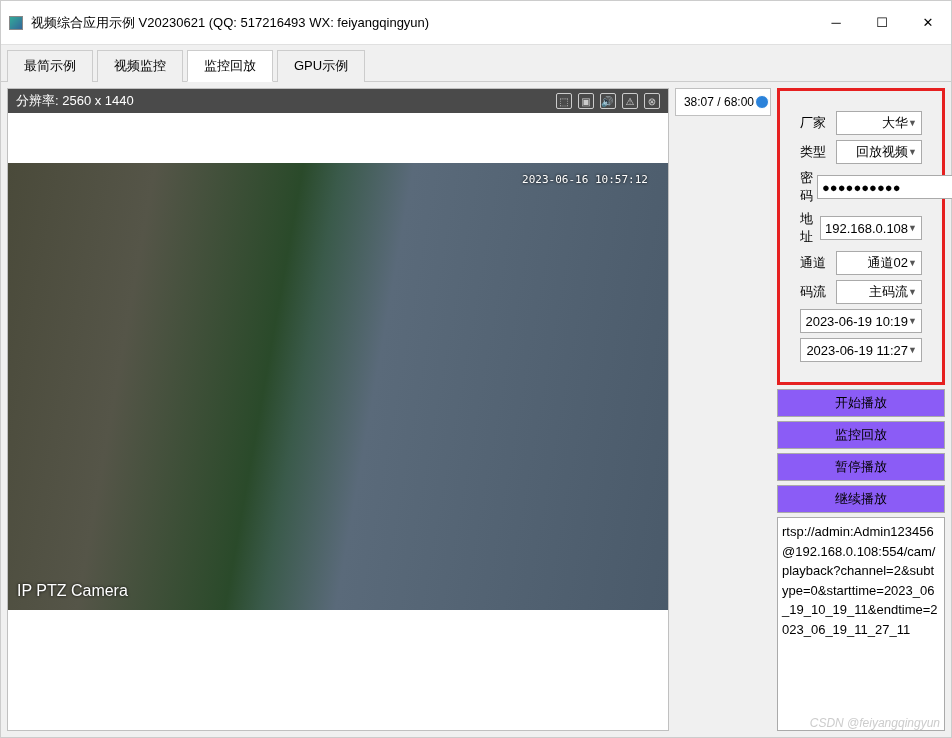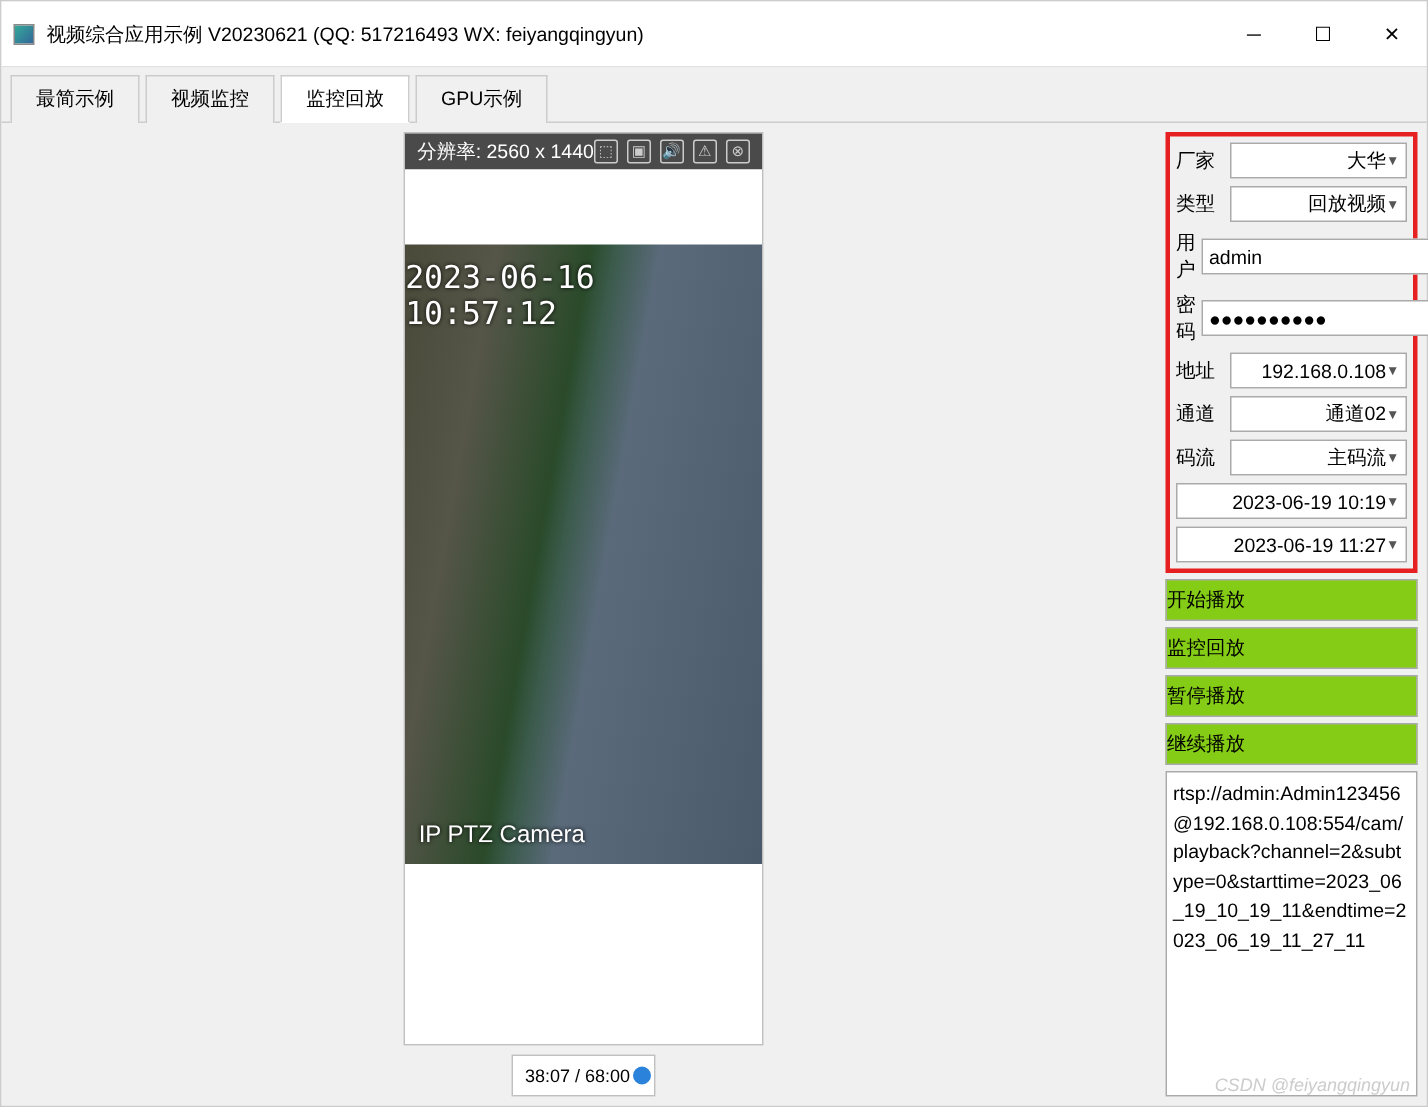--- a/index.html
+++ b/index.html
@@ -7,42 +7,42 @@
 .window { width: 952px; height: 738px; background: #f0f0f0; border: 1px solid #ccc; display: flex; flex-direction: column; }
 .titlebar { height: 44px; background: #fff; display: flex; align-items: center; border-bottom: 1px solid #e0e0e0; }
 .title-icon { width: 14px; height: 14px; background: linear-gradient(135deg,#3a9,#369); margin: 0 8px; border: 1px solid #888; }
 .title-text { flex: 1; font-size: 13px; color: #000; }
 .win-controls { display: flex; }
 .win-btn { width: 46px; height: 30px; display: flex; align-items: center; justify-content: center; color: #000; }
 .tabs { display: flex; background: #f0f0f0; padding: 4px 6px 0 6px; gap: 4px; }
 .tab { padding: 6px 16px; background: #f0f0f0; border: 1px solid #ccc; border-bottom: none; cursor: pointer; position: relative; top: 1px; }
 .tab.active { background: #fff; border-bottom: 1px solid #fff; }
 .content { flex: 1; display: flex; background: #f0f0f0; padding: 6px; gap: 6px; border-top: 1px solid #ccc; }
-.left-panel { flex: 1; display: flex; flex-direction: column; gap: 6px; align-items: center; }
+.left-panel { flex: 1; display: flex; gap: 6px; }
 .video-area { flex: 1; background: #fff; border: 1px solid #c0c0c0; display: flex; flex-direction: column; }
 .video-header { height: 24px; background: #4a4a4a; color: #fff; display: flex; align-items: center; padding: 0 8px; font-size: 12px; }
 .video-header-icons { margin-left: auto; display: flex; gap: 6px; }
 .vicon { width: 16px; height: 16px; border: 1px solid #ccc; border-radius: 2px; display:flex; align-items:center; justify-content:center; font-size:10px; color:#ccc; }
 .video-frame { flex: 1; background: #ffffff; position: relative; overflow: hidden; }
 .video-img { position: absolute; top: 50px; left: 0; right: 0; bottom: 120px; background: linear-gradient(100deg, #4a4a3a 0%, #555548 20%, #2a4a2a 40%, #3a5a4a 45%, #5a6a7a 55%, #4a5a6a 100%); }
-.watermark-tl { position: absolute; top: 60px; right: 20px; color: #fff; font-size: 21px; text-shadow: 0 0 3px #000; font-family: monospace; }
+.watermark-tl { position: absolute; top: 60px; right: 20px; color: #fff; font-size: 11px; text-shadow: 0 0 3px #000; font-family: monospace; }
 .watermark-bl { position: absolute; bottom: 130px; left: 9px; color: #fff; font-size: 16px; text-shadow: 0 0 3px #000; }
 .progress-row { height: 28px; background: #fff; border: 1px solid #c0c0c0; display: flex; align-items: center; padding: 0 8px; gap: 8px; }
 .progress-time { font-size: 12px; color: #000; white-space: nowrap; }
 .slider { flex: 1; height: 6px; background: #ddd; position: relative; border-radius: 3px; }
 .slider-fill { position: absolute; left: 0; top: 0; bottom: 0; width: 56%; background: #2a82da; border-radius: 3px; }
 .slider-thumb { position: absolute; left: 56%; top: 50%; width: 14px; height: 14px; background: #2a82da; border-radius: 50%; transform: translate(-50%,-50%); border: 1px solid #fff; }
 .right-panel { width: 168px; display: flex; flex-direction: column; gap: 4px; }
-.form-box { border: 3px solid #e62020; padding: 4px; display: flex; flex-direction: column; gap: 5px; background: #f0f0f0; }
+.form-box { border: 3px solid #e62020; padding: 20px; display: flex; flex-direction: column; gap: 5px; background: #f0f0f0; }
 .form-row { display: flex; align-items: center; gap: 4px; }
 .form-label { width: 32px; font-size: 13px; color: #000; text-align: left; }
 .form-input, .form-select, .form-dt { flex: 1; height: 24px; border: 1px solid #aaa; background: #fff; padding: 0 4px; font-size: 13px; }
 .form-select, .form-dt { display: flex; align-items: center; justify-content: flex-end; }
 .dd-arrow { font-size: 9px; color: #555; }
-.btn { height: 28px; border: 1px solid #aaa; background: #84cc16; cursor: pointer; display: flex; align-items: center; justify-content: flex-start; }
+.btn { height: 28px; border: 1px solid #aaa; background: #8b5cf6; cursor: pointer; display: flex; align-items: center; justify-content: center; }
 .url-box { flex: 1; border: 1px solid #aaa; background: #fff; padding: 4px; font-size: 13px; word-break: break-all; line-height: 1.5; overflow: auto; }
 .csdn-wm { position: absolute; bottom: 8px; right: 12px; color: #ccc; font-size: 12px; font-style: italic; pointer-events: none; }
 </style>
 </head>
 <body>
 
 <div class="window">
   <div class="titlebar">
     <div class="title-icon"></div>
     <div class="title-text">视频综合应用示例 V20230621 (QQ: 517216493 WX: feiyangqingyun)</div>
@@ -98,24 +98,20 @@
             </div>
         </div>
         <div class="form-row">
           <div class="form-label">类型</div>
           <div class="form-select">
               <span>回放视频</span>
               <span class="dd-arrow">▼</span>
             </div>
         </div>
         <div class="form-row">
-          <div class="form-label">用户</div>
-          <input class="form-input" value="admin" style="">
-        </div>
-        <div class="form-row">
           <div class="form-label">密码</div>
           <input class="form-input" value="●●●●●●●●●●" style="">
         </div>
         <div class="form-row">
           <div class="form-label">地址</div>
           <div class="form-select">
               <span>192.168.0.108</span>
               <span class="dd-arrow">▼</span>
             </div>
         </div>

